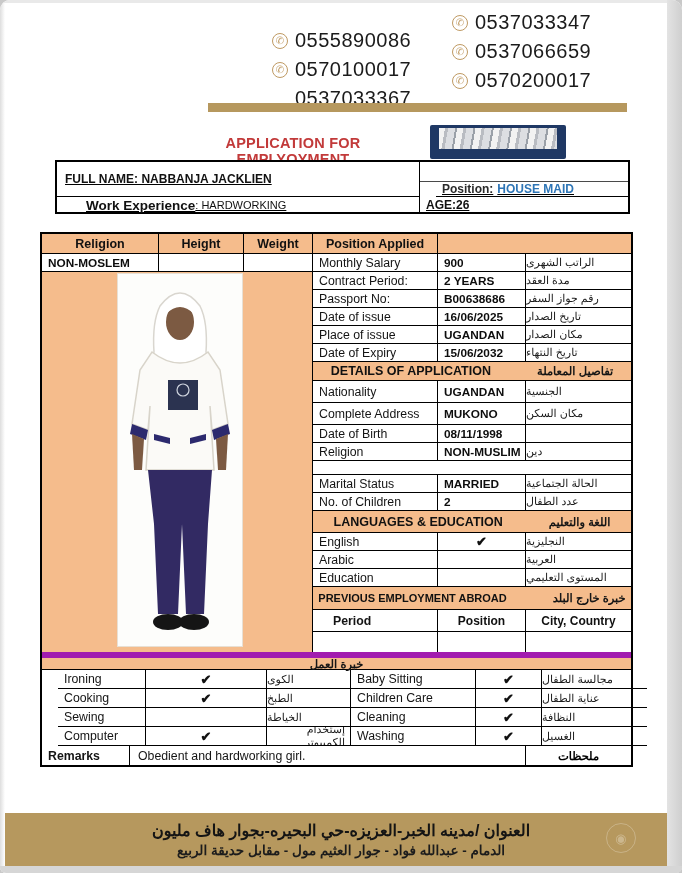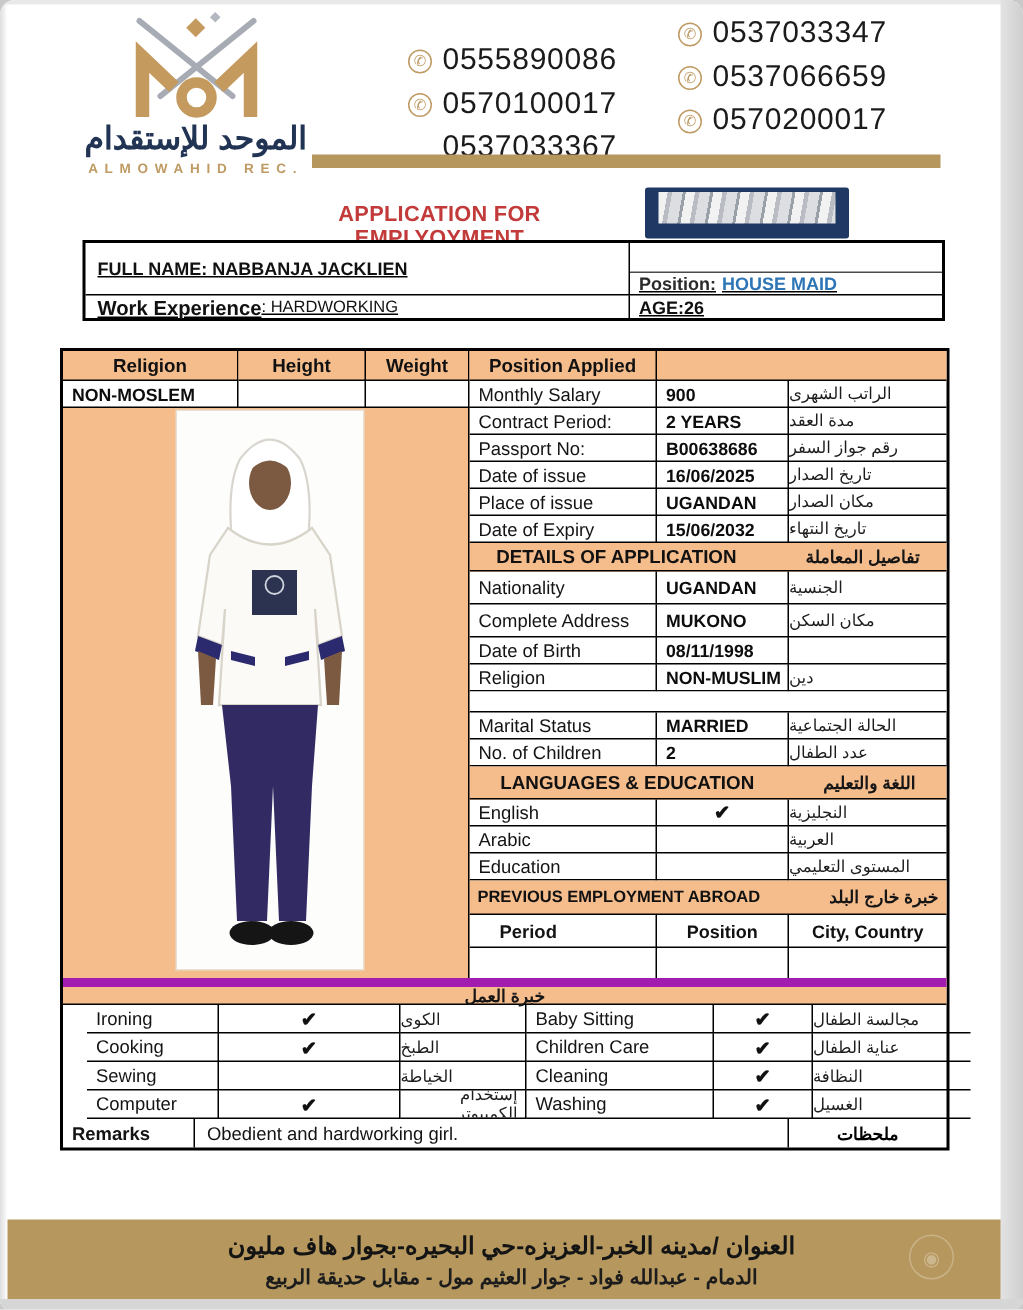--- a/index.html
+++ b/index.html
@@ -26,24 +26,24 @@
 
   .doc-title { position:absolute; left:168px; top:135px; width:250px; text-align:center; color:#c23a3a; font-weight:bold; font-size:14.5px; letter-spacing:0.2px; }
   .flag-box { position:absolute; left:430px; top:125px; width:136px; height:34px; background:#1f3864; border-radius:2px; }
   .flag-inner { position:absolute; left:9px; top:3px; right:9px; height:21px;
      background:repeating-linear-gradient(100deg,#f2f2f2 0 6px,#b9bcc2 6px 9px,#dcdee2 9px 16px,#9aa0a8 16px 18px); }
 
   
   .name-table { position:absolute; left:55px; top:160px; width:575px; height:54px; border:2px solid #000; display:grid; grid-template-columns:363px 208px; grid-template-rows:20px 15px 16px; background:#fff;text-decoration:underline; }
   .nt-fullname { grid-row:1 / span 2; border-right:1px solid #000; border-bottom:1px solid #000; display:flex; align-items:center; padding-left:8px; font-size:12px; font-weight:bold; color:#111; }
   .nt-empty { border-bottom:1px solid #4a4a4a; }
-  .nt-position { border-bottom:1px solid #000; display:flex; align-items:center; padding-left:6px; font-size:12px; gap:4px; }
+  .nt-position { border-bottom:1px solid #000; display:flex; align-items:center; padding-left:6px; font-size:12px; gap:4px;margin-left:16px; }
   .nt-poslabel { color:#2b2b2b; font-weight:bold; }
   .nt-posvalue { color:#2e75b6; font-weight:bold; }
-  .nt-workexp { border-right:1px solid #000; display:flex; align-items:center; padding-left:8px; font-size:11px; color:#111; }
+  .nt-workexp { border-right:1px solid #000; display:flex; align-items:center; padding-left:8px; font-size:11px; color:#111;margin-left:21px; }
   .nt-workexp b { font-size:13.5px; }
   .nt-age { display:flex; align-items:center; padding-left:6px; font-size:12px; font-weight:bold; color:#111; }
 
   
   .main-table { position:absolute; left:40px; top:232px; width:593px; border:2px solid #000; background:#fff; }
   .peach { background:#f5bc8c; }
   .cell { border-right:1px solid #000; border-bottom:1px solid #000; display:flex; align-items:center; overflow:hidden; }
   .cell.last { border-right:none; }
   .cell.nb { border-bottom:none; }
   .hdr-txt { width:100%; text-align:center; font-weight:bold; font-size:12.5px; color:#111; }
@@ -74,37 +74,20 @@
   .footer-band { position:absolute; left:0; top:813px; width:682px; height:53px; background:#b6985e; display:flex; flex-direction:column; align-items:center; justify-content:center; gap:2px; }
   .footer-l1 { font-size:16px; font-weight:bold; color:#141414; direction:rtl; }
   .footer-l2 { font-size:13.5px; font-weight:bold; color:#1c1c1c; direction:rtl; }
   .footer-seal { position:absolute; right:46px; top:10px; width:30px; height:30px; border:1px solid rgba(255,255,255,0.25); border-radius:50%; display:flex; align-items:center; justify-content:center; color:rgba(255,255,255,0.3); font-size:13px; }
 </style>
 </head>
 <body>
 
 <div class="page">
 
-  <div class="logo-wrap">
-    <svg class="logo-svg" width="120" height="76" viewBox="0 0 120 76">
-      <g stroke="#a7abb4" stroke-width="4" stroke-linecap="round">
-        <line x1="22" y1="8" x2="84" y2="58"></line>
-        <line x1="98" y1="8" x2="36" y2="58"></line>
-      </g>
-      <g fill="none" stroke="#c49a5f" stroke-width="9">
-        <polyline points="24,72 24,32 45,52"></polyline>
-        <polyline points="96,72 96,32 75,52"></polyline>
-      </g>
-      <circle cx="60" cy="59" r="10" fill="none" stroke="#c49a5f" stroke-width="7"></circle>
-      <rect x="55" y="8" width="9" height="9" transform="rotate(45 59.5 12.5)" fill="#c49a5f"></rect>
-      <rect x="70" y="3" width="5" height="5" transform="rotate(45 72.5 5.5)" fill="#b3b7bf"></rect>
-    </svg>
-    <div class="logo-ar">الموحد للإستقدام</div>
-    <div class="logo-en">ALMOWAHID REC.</div>
-  </div>
 
   <div class="phone-col1">
     <div class="phone-line">
       <span class="phone-badge">✆</span>
       <span class="phone-num">0555890086</span>
     </div>
     <div class="phone-line">
       <span class="phone-badge">✆</span>
       <span class="phone-num">0570100017</span>
     </div>

